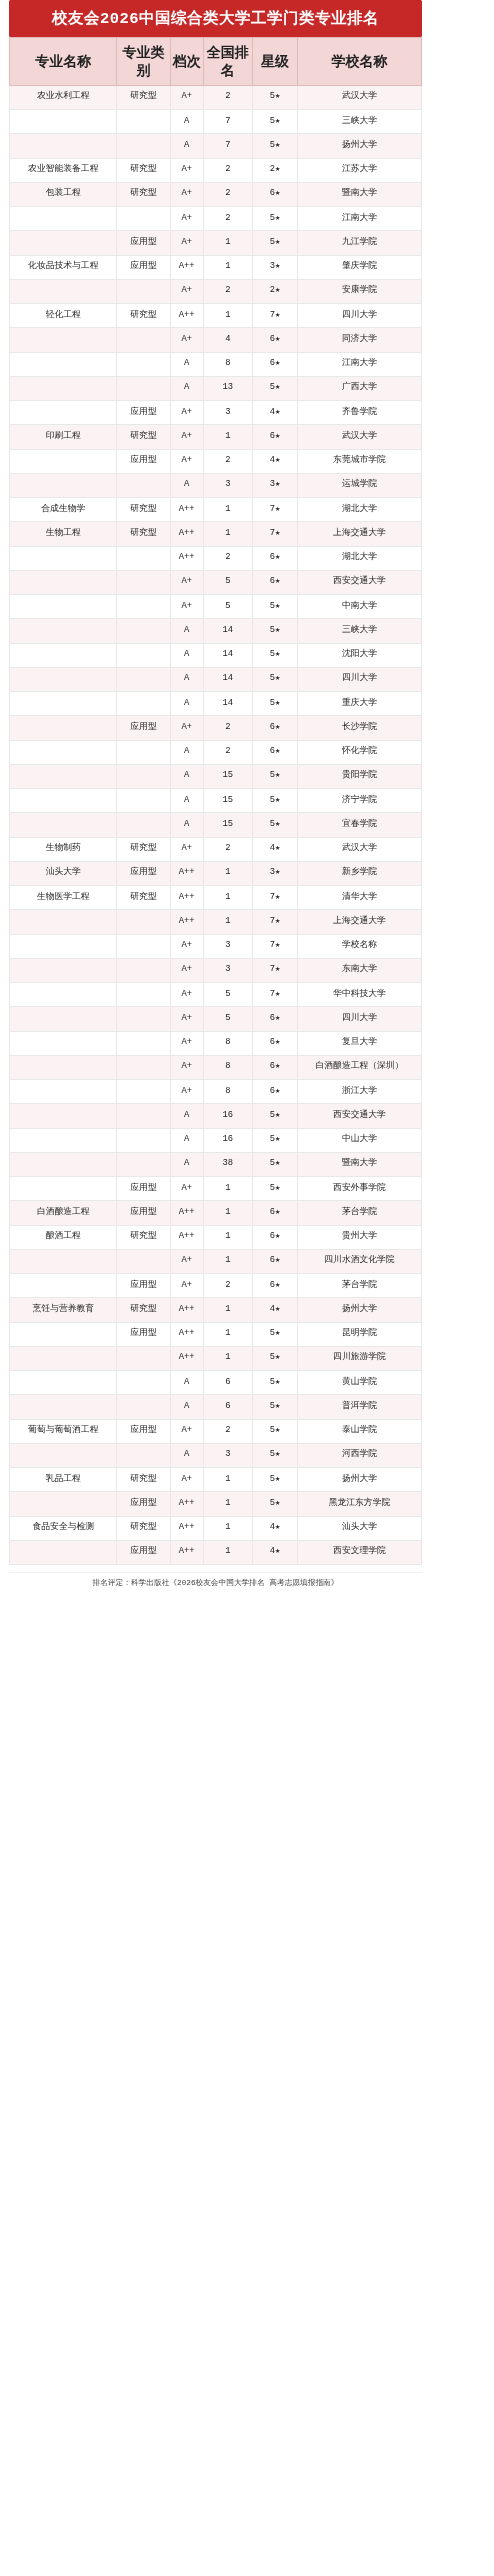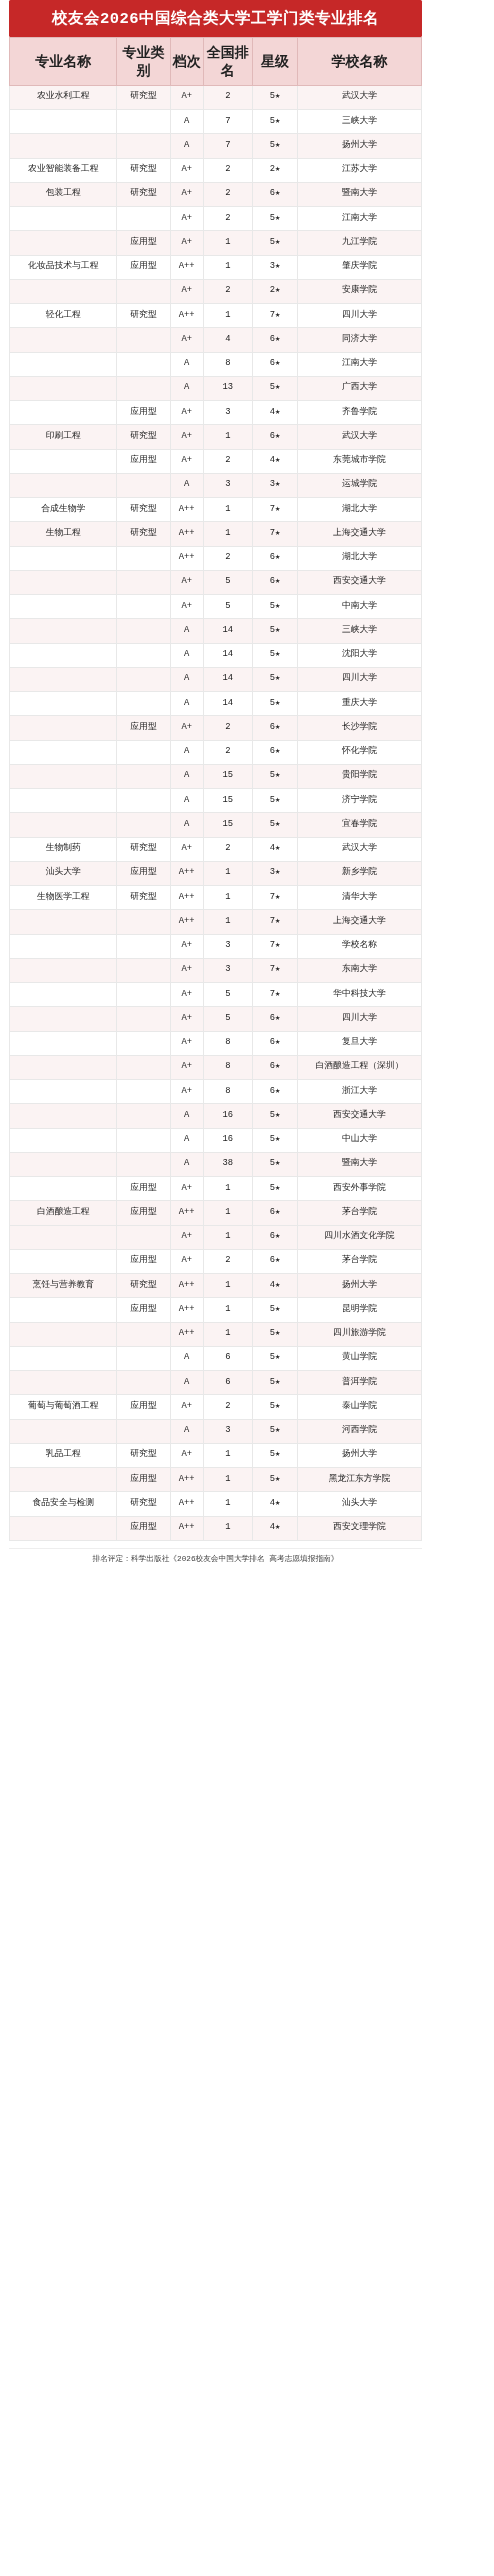--- a/index.html
+++ b/index.html
@@ -466,20 +466,28 @@
           <td class="school">西安外事学院</td>
         </tr>
         <tr class="alt">
           <td class="maj">白酒酿造工程</td>
           <td>应用型</td>
           <td>A++</td>
           <td>1</td>
           <td class="star">6★</td>
           <td class="school">茅台学院</td>
         </tr>
+        <tr>
+          <td class="maj">酿酒工程</td>
+          <td>研究型</td>
+          <td>A++</td>
+          <td>1</td>
+          <td class="star">6★</td>
+          <td class="school">贵州大学</td>
+        </tr>
         <tr class="alt">
           <td class="maj"></td>
           <td></td>
           <td>A+</td>
           <td>1</td>
           <td class="star">6★</td>
           <td class="school">四川水酒文化学院</td>
         </tr>
         <tr>
           <td class="maj"></td>

